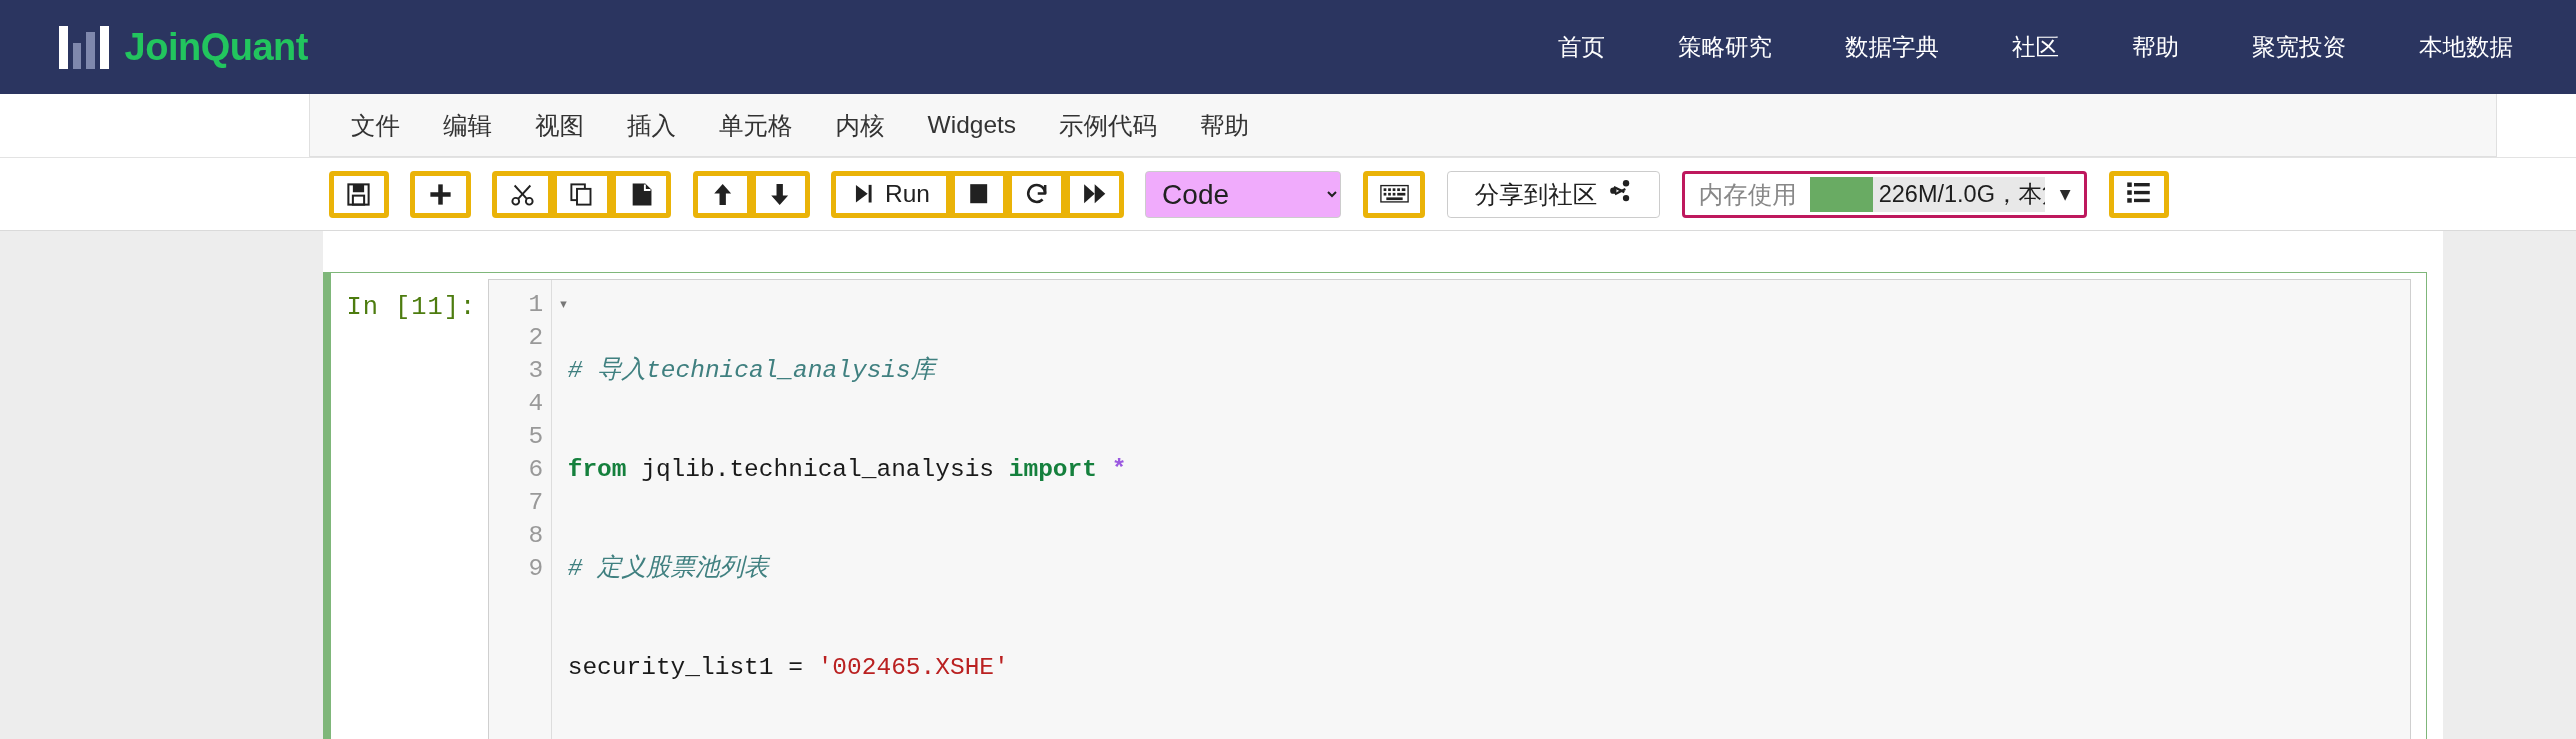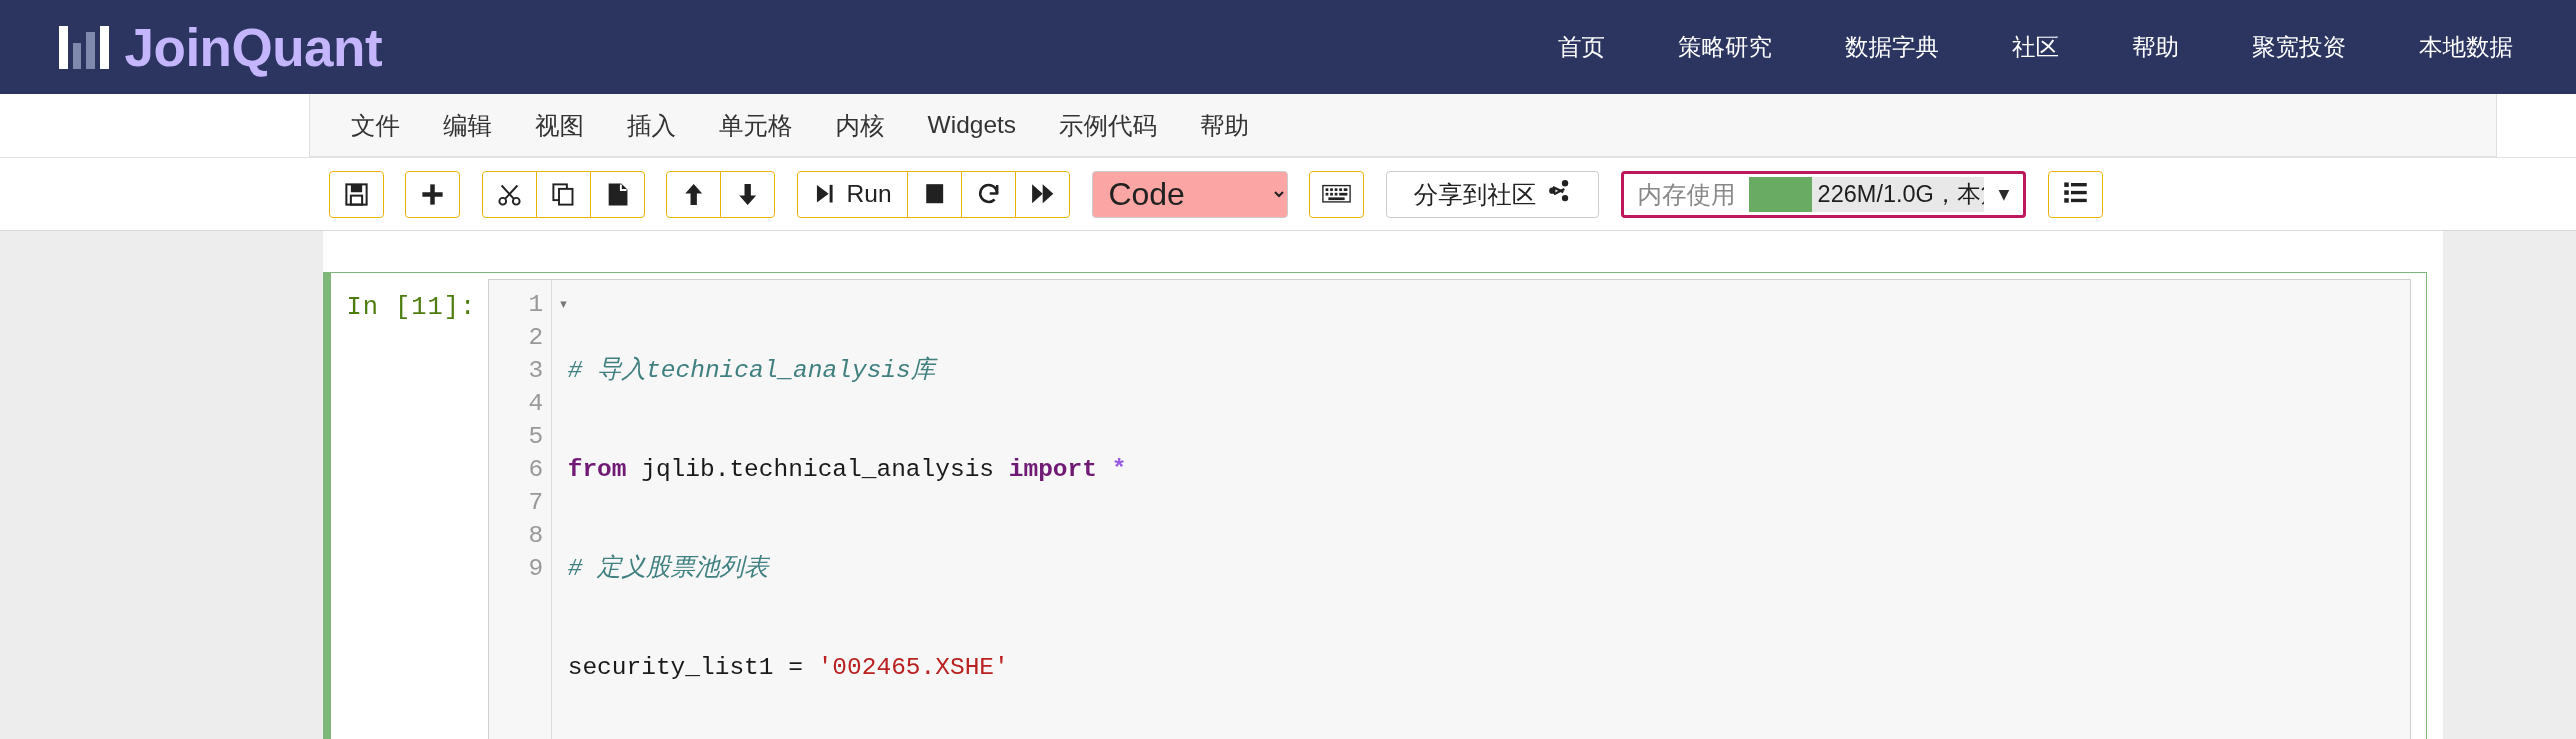--- a/index.html
+++ b/index.html
@@ -31,22 +31,22 @@
     align-items: flex-end;
     gap: 4.9px;
     height: 43px;
   }
   .brand-mark i { display: block; width: 8.8px; background: #ffffff; }
   .brand-mark i.b1 { height: 43px; }
   .brand-mark i.b2 { height: 25.4px; background: #7f88ad; }
   .brand-mark i.b3 { height: 37px; background: #7f88ad; }
   .brand-mark i.b4 { height: 43px; }
   .brand-name {
-    color: #c4b5fd;
-    font-size: 53px;
+    color: #22c55e;
+    font-size: 38px;
     font-weight: bold;
     letter-spacing: -0.5px;
     line-height: 1;
   }
   .topnav {
     margin-left: auto;
     display: flex;
     align-items: flex-end;
     gap: 73px;
   }
@@ -116,40 +116,40 @@
     margin-right: 15.7px;
     display: flex;
     align-items: center;
     gap: 21.5px;
     padding: 0 19.6px;
   }
   .btn-group { display: flex; }
   .tbtn {
     min-width: 55px; height: 47px;
     background: #ffffff;
-    border: 1px solid #eab308;
+    border: 5px solid #eab308;
     display: flex; align-items: center; justify-content: center;
     font-size: 23.5px; color: #212121;
     cursor: pointer;
     padding: 0 11.7px;
   }
   .btn-group .tbtn { border-radius: 0; margin-left: -1px; }
   .btn-group .tbtn:first-child { margin-left: 0; border-radius: 3.9px 0 0 3.9px; }
   .btn-group .tbtn:last-child { border-radius: 0 3.9px 3.9px 0; }
   .btn-group .tbtn:only-child { border-radius: 3.9px; }
   .tbtn.run { gap: 9.8px; padding: 0 15.7px; font-size: 24.5px; }
   .tbtn svg { display: block; }
 
   .cell-type-select {
     height: 47px;
     width: 196px;
     border: 1px solid #cccccc;
     border-radius: 3.9px;
-    background: #fca5a5;
-    font-size: 32px;
+    background: #f0abfc;
+    font-size: 28px;
     color: #212121;
     font-family: "Liberation Sans", sans-serif;
     padding: 0 11.7px;
     cursor: pointer;
   }
   .share-btn {
     height: 47px;
     border: 1px solid #cccccc;
     border-radius: 3.9px;
     background: #ffffff;
@@ -264,21 +264,21 @@
     padding: 7.8px 0 7.8px 15.7px;
     font-family: "Liberation Mono", monospace;
     font-size: 24.5px;
     line-height: 33px;
     white-space: pre;
     color: #1a1a1a;
     overflow: hidden;
   }
   .code-area .line { min-height: 33px; }
   .tok-comment { color: #408080; font-style: italic; }
-  .tok-kw      { color: #701a75; font-weight: bold; }
+  .tok-kw      { color: #15803d; font-weight: bold; }
   .tok-str     { color: #ba2121; }
   .tok-star    { color: #9b59e0; font-weight: bold; }
 </style>
 </head>
 <body>
 
 <div class="topbar">
   <div class="brand">
     <span class="brand-mark">
       <i class="b1"></i>

